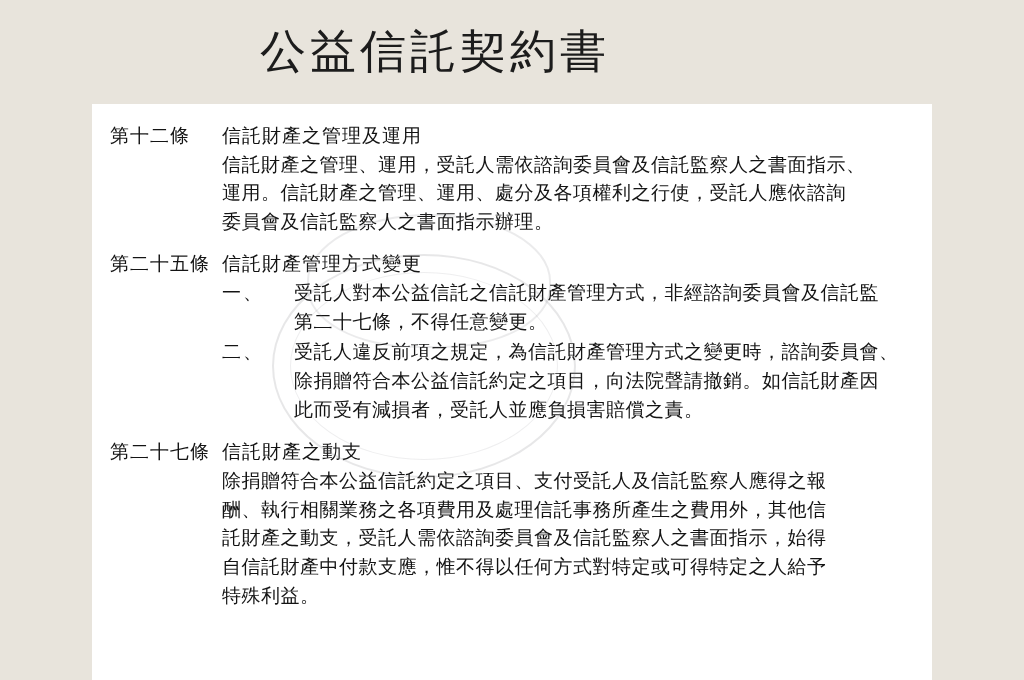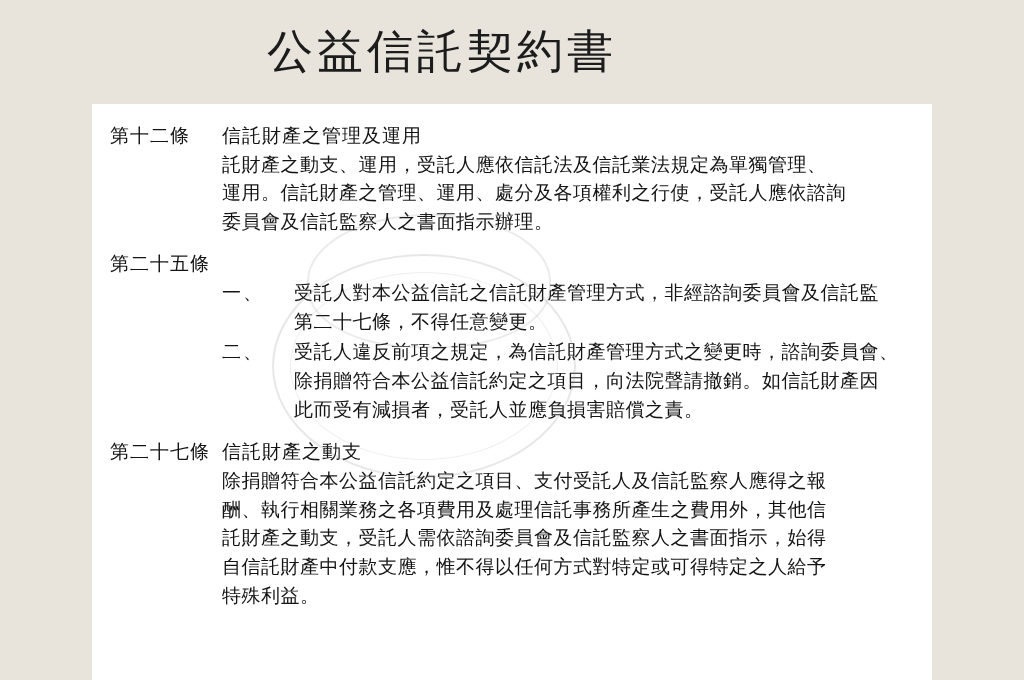--- a/index.html
+++ b/index.html
@@ -15,21 +15,21 @@
   }
   #page {
     position: relative;
     width: 1024px;
     height: 680px;
     box-sizing: border-box;
   }
   #doc-title {
     position: absolute;
     top: 24px;
-    left: 8px;
+    left: 1px;
     width: 868px;
     text-align: center;
     font-family: "DejaVu Serif", serif;
     font-size: 46px;
     letter-spacing: 4px;
     color: #1c1c1c;
     font-weight: normal;
     line-height: 1.2;
   }
   #paper {
@@ -137,28 +137,29 @@
   <div id="paper">
 
     <div class="stamp"></div>
     <div class="stamp2"></div>
 
     <div class="article">
       <div class="article-head">
         <span class="art-no">第十二條</span>
         <span class="art-title">信託財產之管理及運用</span>
       </div>
-      <div class="body-line">託財產之動支、運用，受託人應依信託法及信託業法規定為單獨管理、</div>
+      <div class="body-line">信託財產之管理、運用，受託人需依諮詢委員會及信託監察人之書面指示、</div>
       <div class="body-line">運用。信託財產之管理、運用、處分及各項權利之行使，受託人應依諮詢</div>
       <div class="body-line">委員會及信託監察人之書面指示辦理。</div>
     </div>
 
     <div class="article">
       <div class="article-head">
         <span class="art-no">第二十五條</span>
+        <span class="art-title">信託財產管理方式變更</span>
       </div>
 
       <div class="numbered sub-block">
         <span class="num-label">一、</span>
         <span class="num-body">
           <div class="body-line">受託人對本公益信託之信託財產管理方式，非經諮詢委員會及信託監</div>
           <div class="body-line">第二十七條，不得任意變更。</div>
         </span>
       </div>
 

